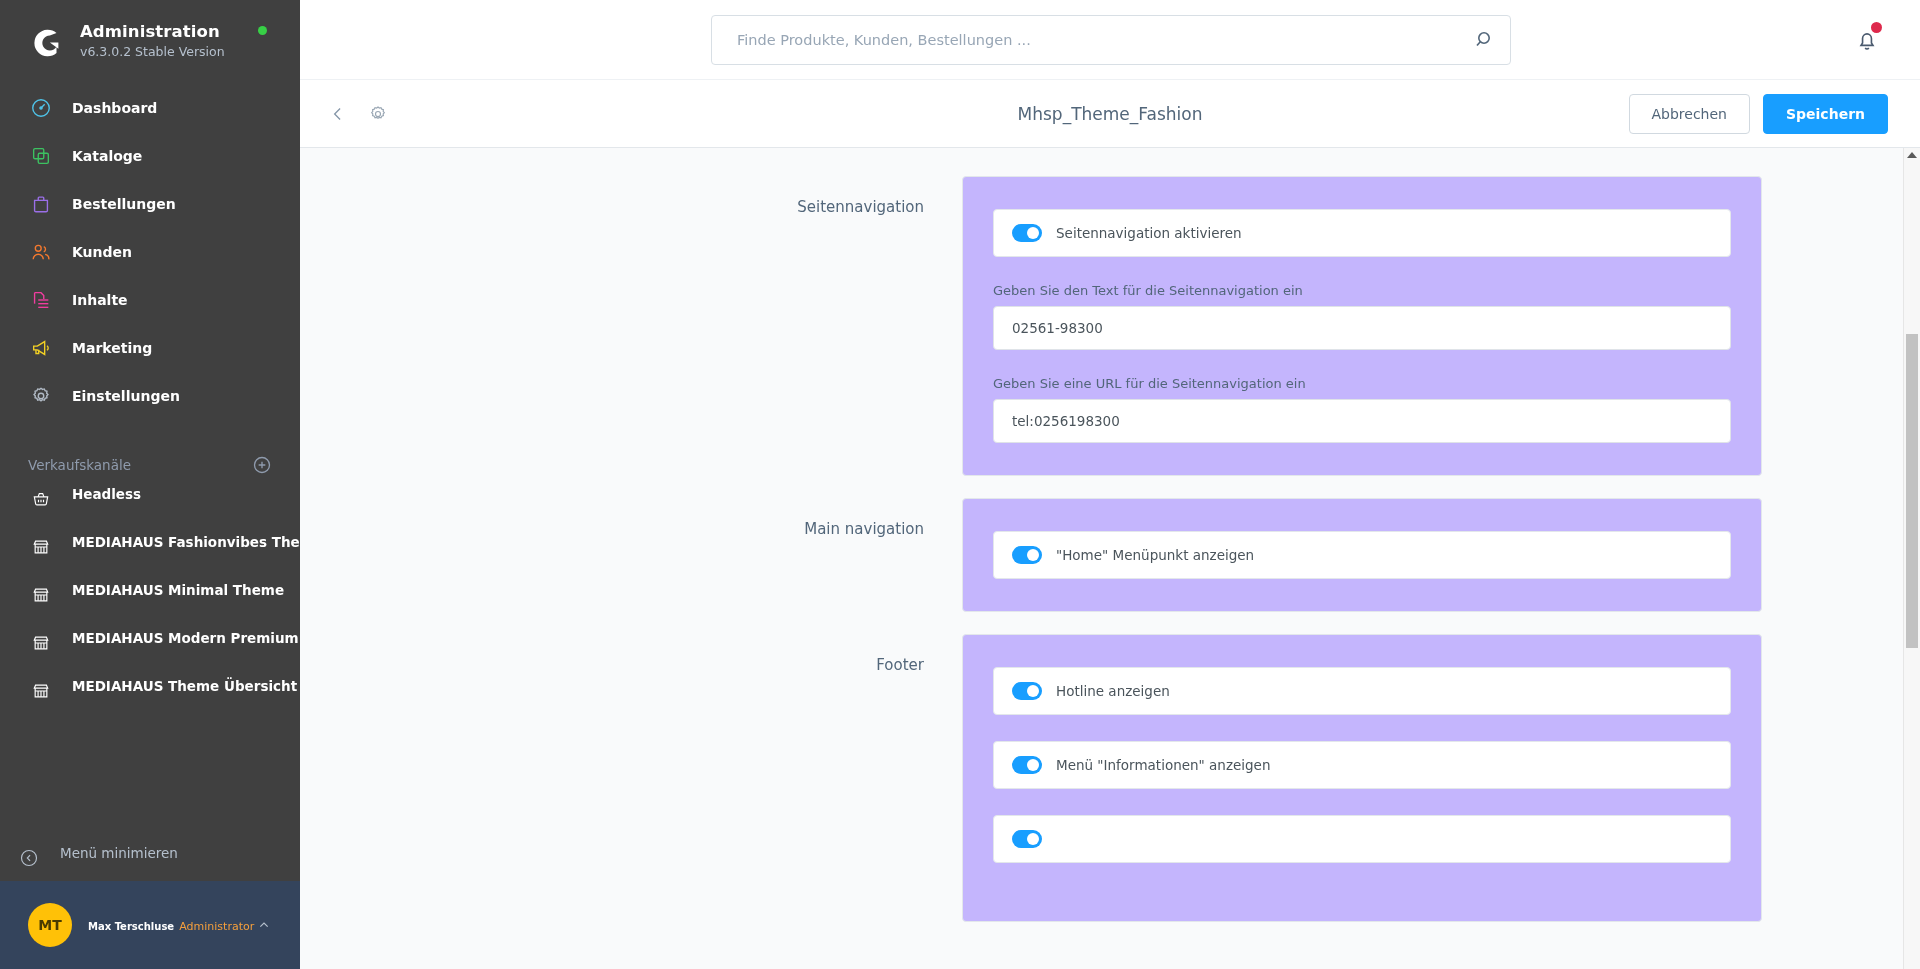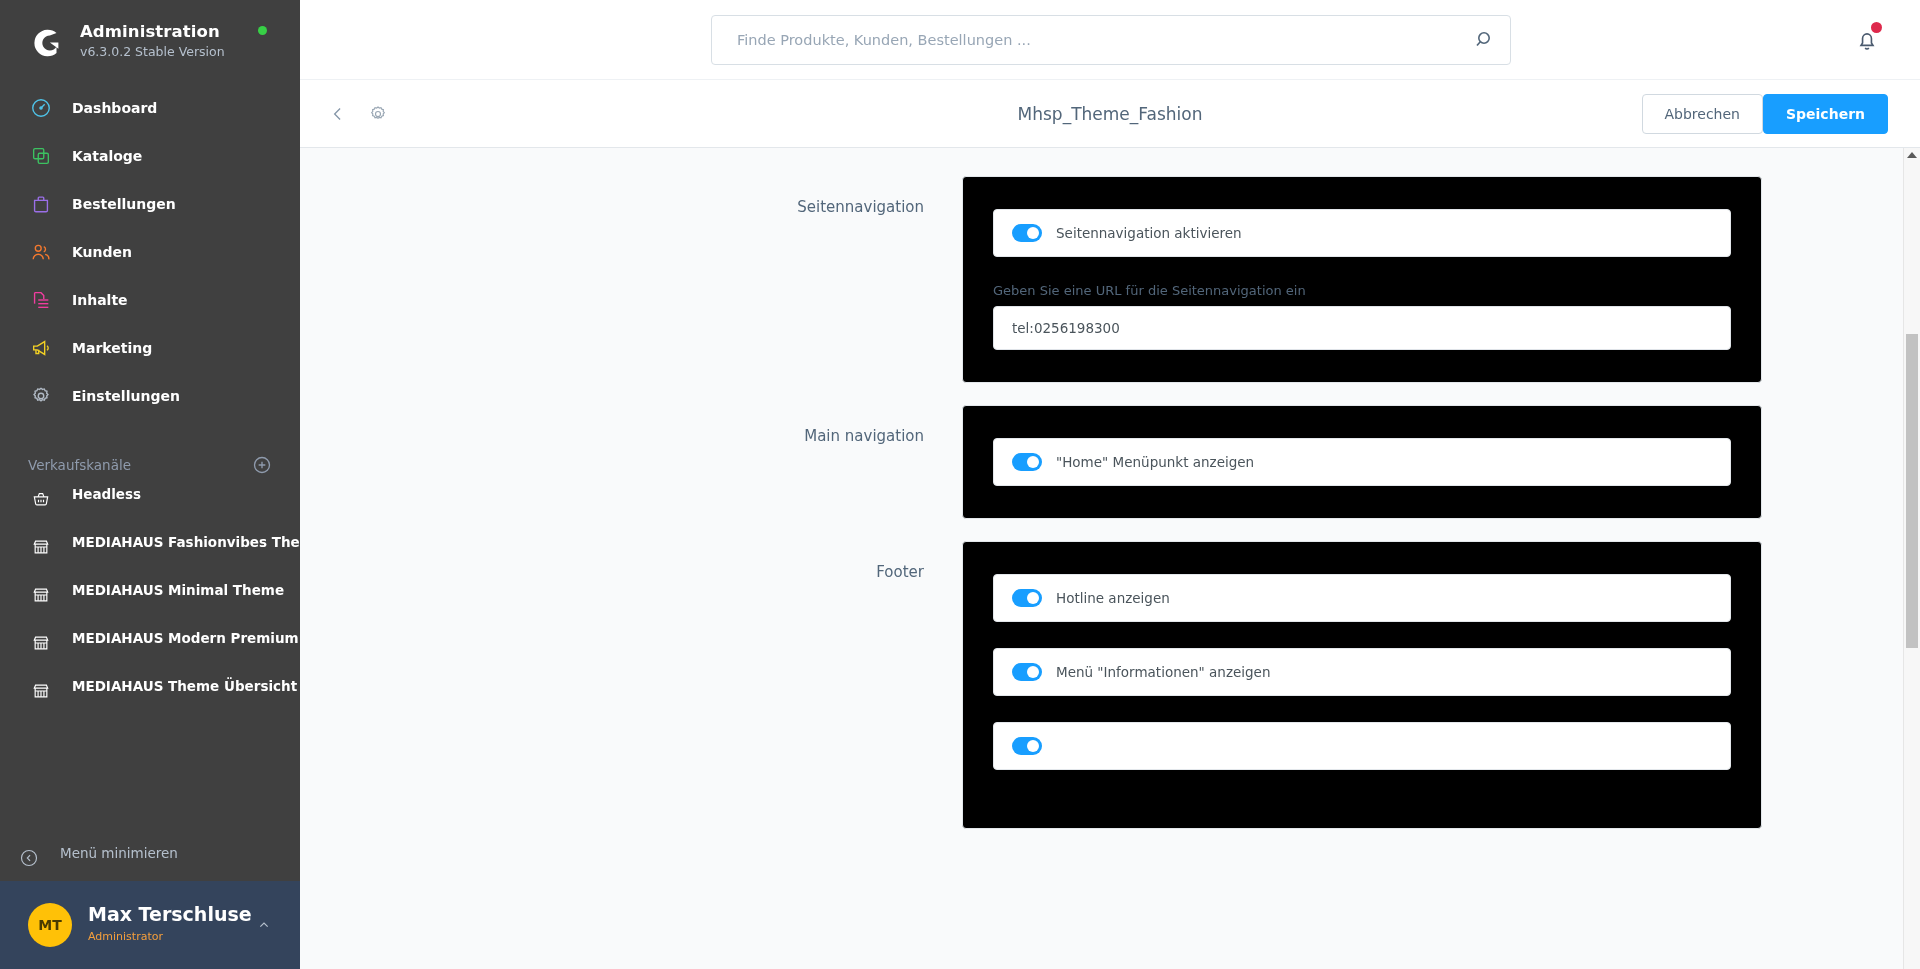--- a/index.html
+++ b/index.html
@@ -82,21 +82,21 @@
     display: flex; align-items: center; padding: 0 28px;
     cursor: pointer;
   }
   .avatar {
     width: 44px; height: 44px; border-radius: 50%;
     background: #ffc107; color: #4a3c00;
     display: flex; align-items: center; justify-content: center;
     font-size: 14px; font-weight: bold; flex: 0 0 44px;
   }
   .user-meta { margin-left: 16px; flex: 1; }
-  .user-name { color: #ffffff; font-size: 19px; font-weight: bold; line-height: 19px; }
+  .user-name { color: #ffffff; font-size: 10px; font-weight: bold; line-height: 19px; }
   .user-role { color: #f59f3c; font-size: 11px; line-height: 18px; }
   .user-chev { width: 16px; height: 16px; }
 
   
   .main { flex: 1; height: 969px; display: flex; flex-direction: column; background: #f9fafb; min-width: 0; }
 
   .topbar {
     height: 80px; background: #ffffff; flex: 0 0 80px;
     display: flex; align-items: center; position: relative;
     border-bottom: 1px solid #eef1f4;
@@ -135,21 +135,21 @@
     justify-content: flex-end;
   }
   .subbar-left { display: flex; align-items: center; gap: 16px; }
   .icon-btn { width: 24px; height: 24px; cursor: pointer; display:flex; align-items:center; justify-content:center; }
   .subbar-title {
     position: absolute; left: 0; right: 0; text-align: center;
     font-size: 17px; color: #52667a; font-weight: normal;
     pointer-events: none;
   }
   .subbar-actions {
-    margin-left: auto; display: flex; align-items: center; z-index: 2;
+    margin-left: auto; display: flex; align-items: center; gap: 13px; z-index: 2;
   }
   .btn {
     height: 40px; border-radius: 4px; font-size: 14px;
     font-family: "DejaVu Sans", "Liberation Sans", sans-serif;
     cursor: pointer; padding: 0 22px;
     display: flex; align-items: center; justify-content: center;
   }
   .btn-ghost { background: #ffffff; border: 1px solid #d1d9e0; color: #52667a; }
   .btn-primary { background: #189eff; border: 1px solid #189eff; color: #ffffff; font-weight: bold; }
 
@@ -160,21 +160,21 @@
   .content-inner { padding: 28px 0 0 0; }
 
   .card-row { display: flex; margin-bottom: 8px; }
   .card-label {
     width: 662px; flex: 0 0 662px;
     text-align: right; padding-right: 38px; padding-top: 22px;
     font-size: 15px; color: #52667a;
   }
   .card {
     width: 800px; flex: 0 0 800px;
-    background: #000000;
+    background: #c4b5fd;
     border: 1px solid #e3e7eb; border-radius: 4px;
     padding: 32px 30px;
   }
 
   .toggle-card {
     border: 1px solid #e3e7eb; border-radius: 4px;
     background: #ffffff; height: 48px;
     display: flex; align-items: center; padding: 0 18px;
     margin-bottom: 26px;
   }
@@ -461,20 +461,24 @@
         <div class="card-row">
           <div class="card-label">Seitennavigation</div>
           <div class="card">
             <div class="toggle-card">
               <span class="toggle">
                   <span class="knob"></span>
                 </span>
               <span class="toggle-label">Seitennavigation aktivieren</span>
             </div>
             <div class="field">
+              <label class="field-label">Geben Sie den Text für die Seitennavigation ein</label>
+              <input class="field-input" type="text" value="02561-98300" style="">
+            </div>
+            <div class="field">
               <label class="field-label">Geben Sie eine URL für die Seitennavigation ein</label>
               <input class="field-input" type="text" value="tel:0256198300" style="">
             </div>
           </div>
         </div>
 
         <div class="card-row" style="margin-top:22px">
           <div class="card-label">Main navigation</div>
           <div class="card" style="padding-bottom:32px">
             <div class="toggle-card" style="margin-bottom:0">

